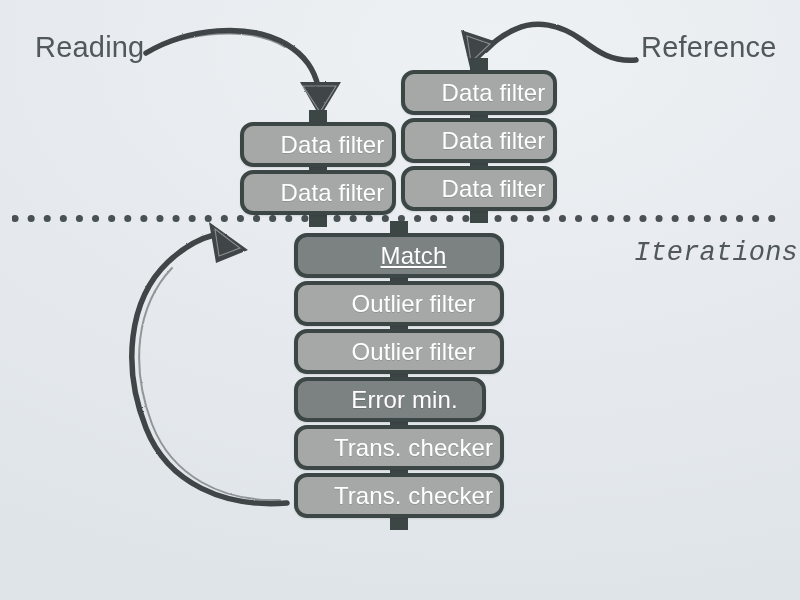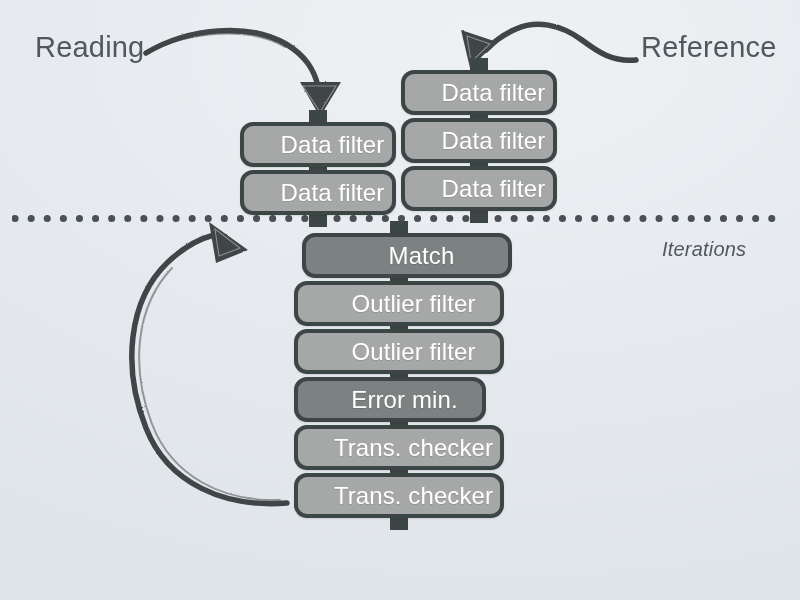--- a/index.html
+++ b/index.html
@@ -26,23 +26,24 @@
     position: absolute;
     color: #50585c;
     font-size: 29px;
     font-weight: 400;
     letter-spacing: 0.2px;
     white-space: nowrap;
   }
   #lbl-reading  { left: 35px;  top: 31px; }
   #lbl-reference{ left: 641px; top: 31px; }
   #lbl-iterations {
-    left: 662px; top: 238px;
+    left: 634px; top: 238px;
     font-style: italic;
-    font-size: 20px;
+    font-size: 27px;
+    font-family: Liberation Mono, monospace;
   }
 
   
   #dotted-line {
     position: absolute;
     left: 12px;
     top: 215px;
     width: 776px;
     height: 7px;
   }
@@ -110,21 +111,21 @@
         </div>
         <div class="node light" style="left: 0px; top: 48px; width: 156px; height: 45px;">
           <span>Data filter</span>
         </div>
         <div class="node light" style="left: 0px; top: 96px; width: 156px; height: 45px;">
           <span>Data filter</span>
         </div>
       </div>
       <div class="stack" style="left: 294px; top: 233px; width: 210px; height: 285px;">
         <div class="spine" style="left: 96px; top: -12px; width: 18px; height: 309px;"></div>
-        <div class="node dark" style="left: 8px; top: 0px; width: 210px; height: 45px;">
+        <div class="node dark" style="left: 0px; top: 0px; width: 210px; height: 45px; text-decoration: underline;">
           <span>Match</span>
         </div>
         <div class="node light" style="left: 0px; top: 48px; width: 210px; height: 45px;">
           <span>Outlier filter</span>
         </div>
         <div class="node light" style="left: 0px; top: 96px; width: 210px; height: 45px;">
           <span>Outlier filter</span>
         </div>
         <div class="node dark" style="left: 0px; top: 144px; width: 192px; height: 45px;">
           <span>Error min.</span>

